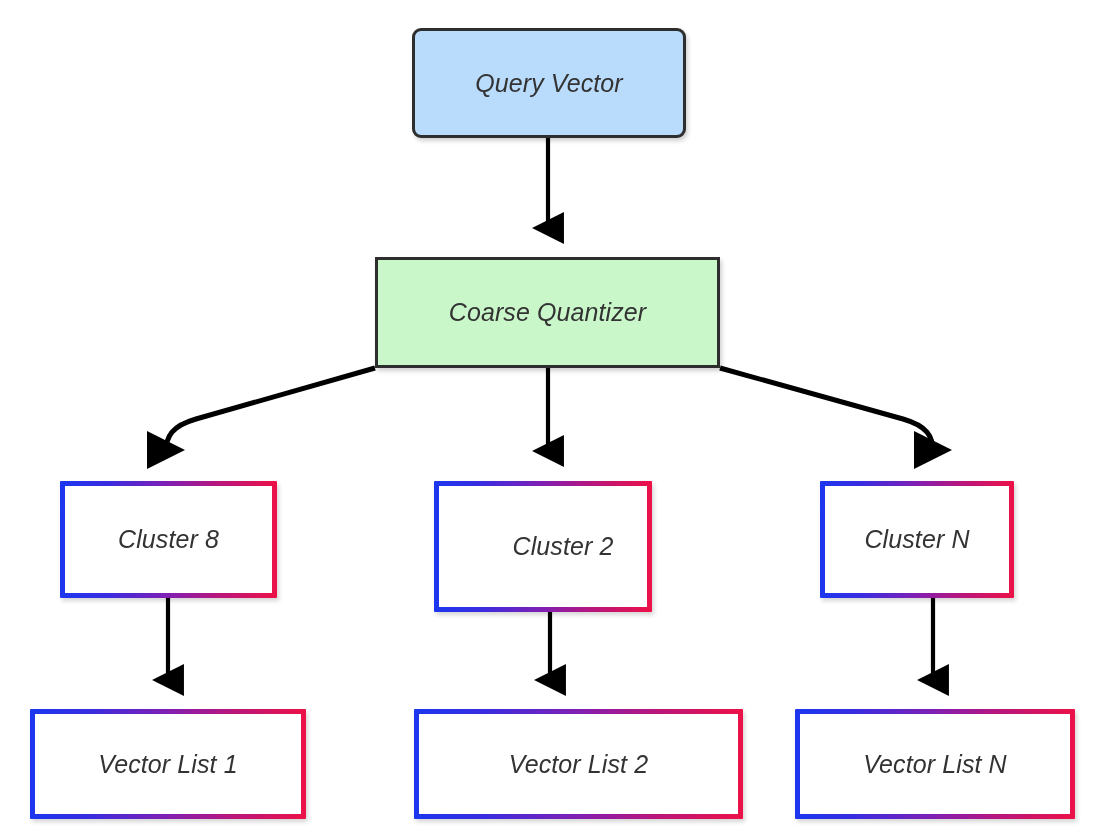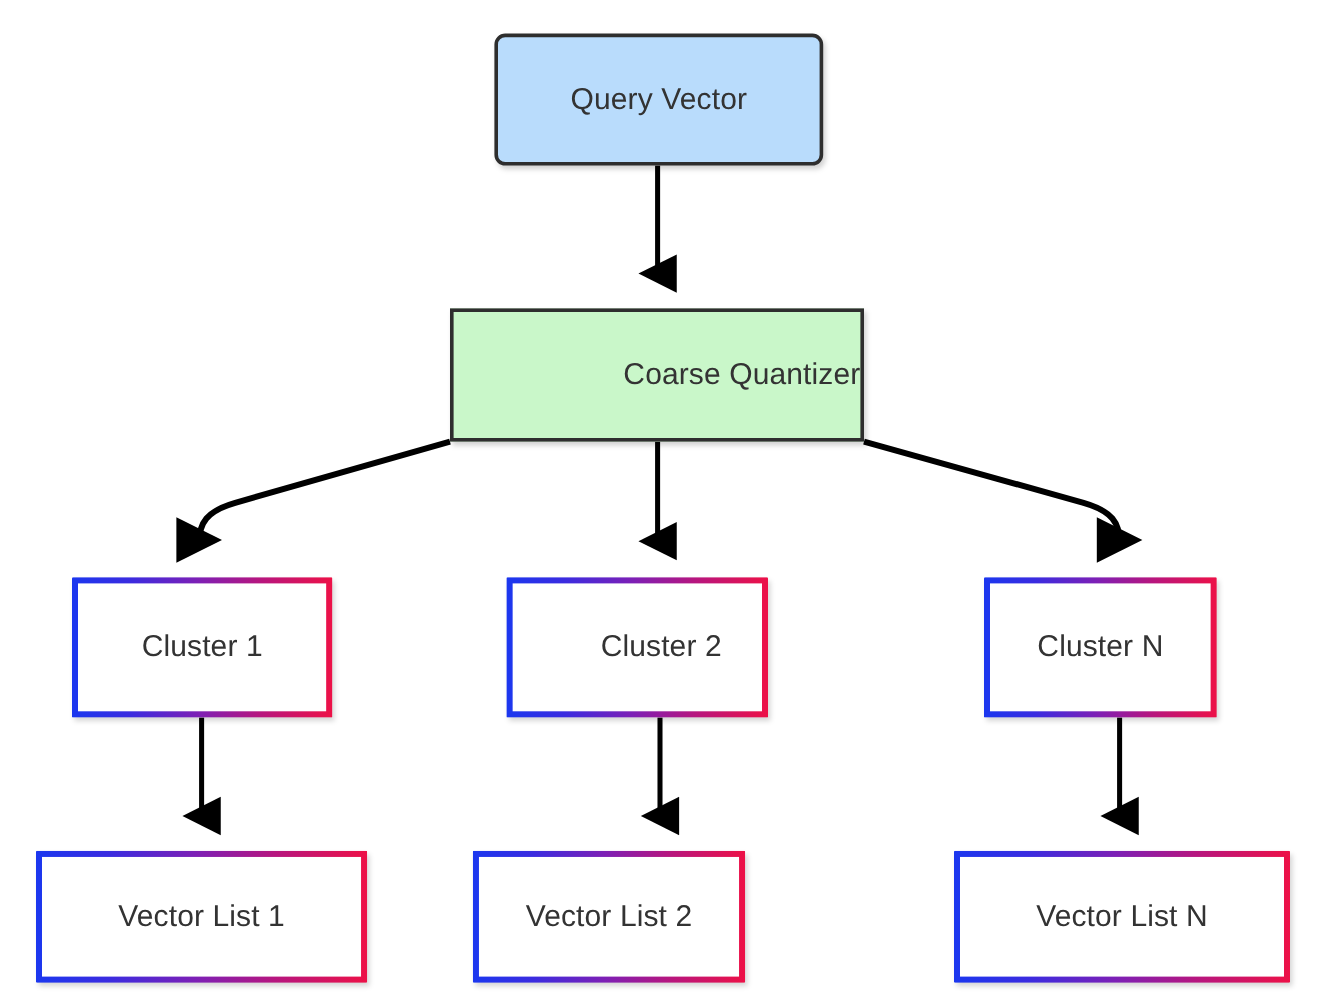--- a/index.html
+++ b/index.html
@@ -9,20 +9,21 @@
   }
   body {
     font-family: "Liberation Sans", sans-serif;
   }
   #diagram-root {
     position: relative;
     width: 1107px;
     height: 837px;
     background: #ffffff;
     overflow: hidden;
+    font-style: italic;
   }
   #edge-layer {
     position: absolute;
     left: 0;
     top: 0;
     width: 1107px;
     height: 837px;
     pointer-events: none;
   }
   .node {
@@ -88,41 +89,41 @@
 
     <path d="M 550,598 L 550,680" fill="none" stroke="#000000" stroke-width="4.2" marker-end="url(#arrowhead)"></path>
 
     <path d="M 933,598 L 933,680" fill="none" stroke="#000000" stroke-width="4.2" marker-end="url(#arrowhead)"></path>
   </svg>
 
   <div class="node node-solid node-query" style="left:412px; top:28px; width:274px; height:110px;">
     <span class="node-label">Query Vector</span>
   </div>
 
-  <div class="node node-solid node-quantizer" style="left:375px; top:257px; width:345px; height:111px;justify-content:flex-end;">
+  <div class="node node-solid node-quantizer" style="left:375px; top:257px; width:345px; height:111px;">
     <span class="node-label">Coarse Quantizer</span>
   </div>
 
   <div class="node node-grad" style="left:60px; top:481px; width:217px; height:117px;">
-    <span class="node-label">Cluster 1</span>
+    <span class="node-label">Cluster 8</span>
   </div>
 
-  <div class="node node-grad" style="left:422px; top:481px; width:218px; height:117px;padding-left:40px;">
+  <div class="node node-grad" style="left:434px; top:481px; width:218px; height:131px;padding-left:40px;">
     <span class="node-label">Cluster 2</span>
   </div>
 
   <div class="node node-grad" style="left:820px; top:481px; width:194px; height:117px;">
     <span class="node-label">Cluster N</span>
   </div>
 
   <div class="node node-grad" style="left:30px; top:709px; width:276px; height:110px;">
     <span class="node-label">Vector List 1</span>
   </div>
 
-  <div class="node node-grad" style="left:394px; top:709px; width:227px; height:110px;">
+  <div class="node node-grad" style="left:414px; top:709px; width:329px; height:110px;">
     <span class="node-label">Vector List 2</span>
   </div>
 
   <div class="node node-grad" style="left:795px; top:709px; width:280px; height:110px;justify-content:center;">
     <span class="node-label">Vector List N</span>
   </div>
 
 </div>
 
 </body></html>

